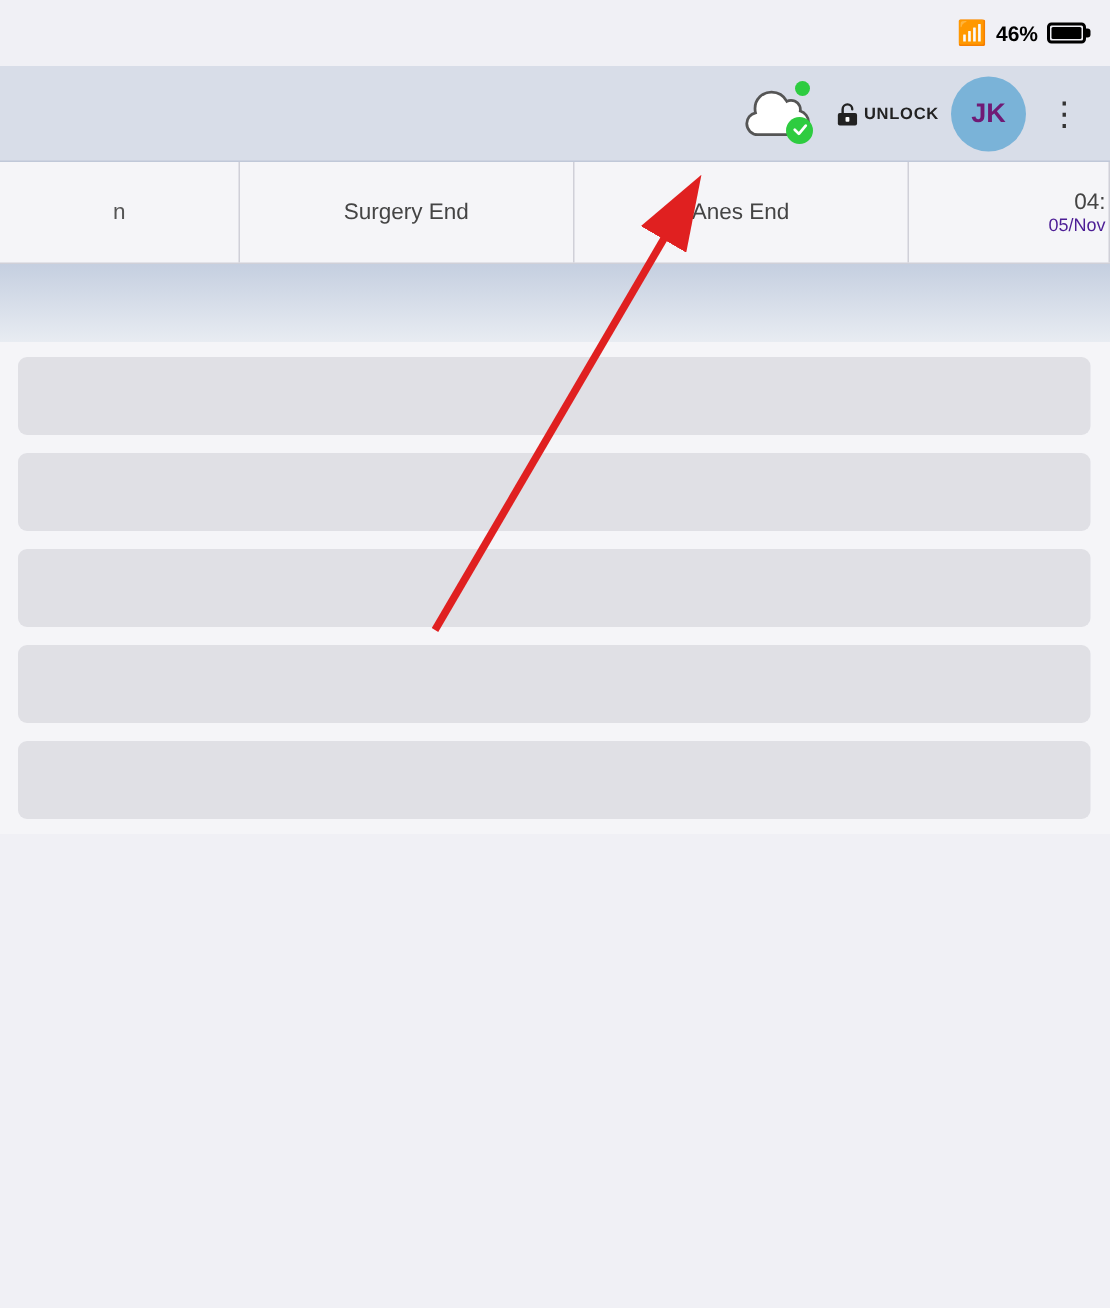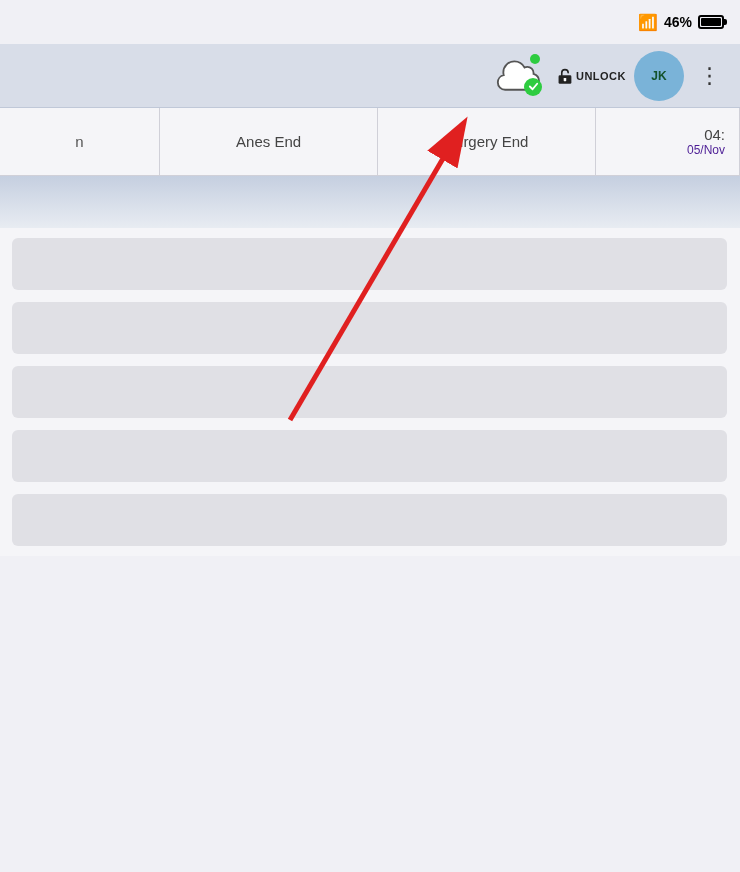--- a/index.html
+++ b/index.html
@@ -133,23 +133,23 @@
     }
 
     .avatar-btn {
       width: 50px;
       height: 50px;
       border-radius: 50%;
       background: #7ab3d8;
       display: flex;
       align-items: center;
       justify-content: center;
-      font-size: 12px;
+      font-size: 18px;
       font-weight: 700;
-      color: #14532d;
+      color: #701a75;
       cursor: pointer;
     }
 
     .more-btn {
       width: 36px;
       height: 36px;
       display: flex;
       align-items: center;
       justify-content: center;
       cursor: pointer;
@@ -272,27 +272,27 @@
 
   <div class="more-btn">
     <span>⋮</span>
   </div>
 </div>
 
 <div class="col-headers">
   <div class="col-cell col-cell-left">
     <span class="col-header-text" style="color:#555;">n</span>
   </div>
+  <div class="col-cell col-cell-surgery-end">
+    <span class="col-header-text">Surgery End</span>
+  </div>
   <div class="col-cell col-anes-end" style="flex:1;display:flex;flex-direction:column;align-items:center;justify-content:center;border-right:1px solid #d0d0d8;">
     <span class="col-header-text">Anes End</span>
   </div>
-  <div class="col-cell col-cell-surgery-end">
-    <span class="col-header-text">Surgery End</span>
-  </div>
-  <div class="col-cell col-cell-time" style="align-items:flex-end;padding-right:14px;">
+  <div class="col-cell col-cell-time" style="align-items:flex-end;padding-right:2px;">
     <span class="col-header-text">04:</span>
     <span class="col-sub-text">05/Nov</span>
   </div>
 </div>
 
 <div style="background:#fff;">
 
   <div class="gradient-header"></div>
 
   <div class="rows-container" style="padding: 10px 12px;">

